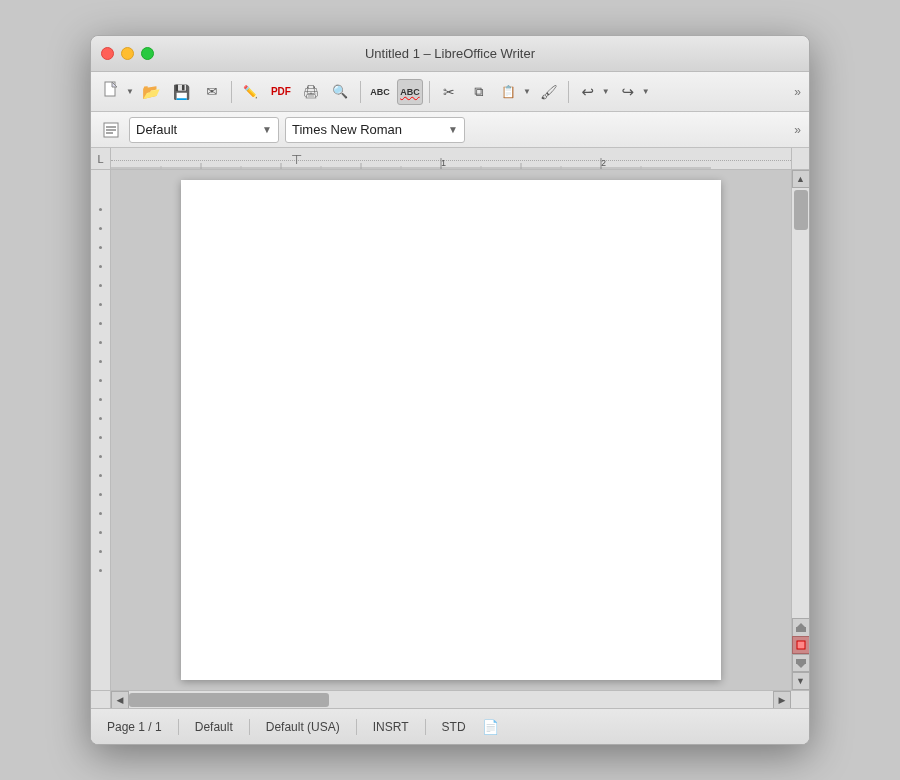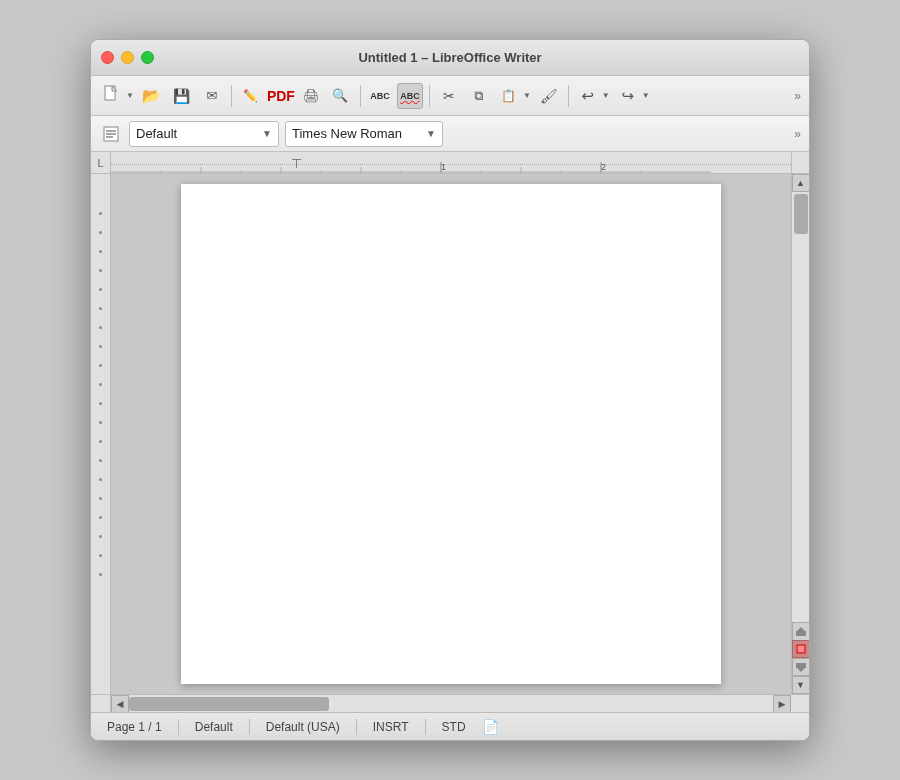--- a/index.html
+++ b/index.html
@@ -48,21 +48,21 @@
       border-radius: 50%;
       border: 1px solid rgba(0,0,0,0.2);
       cursor: pointer;
     }
     .btn-close { background: #ff5f57; border-color: #e0443e; }
     .btn-min { background: #ffbd2e; border-color: #dea123; }
     .btn-max { background: #28c940; border-color: #1aab29; }
     .titlebar-title {
       font-size: 13px;
       color: #444;
-      font-weight: 700;
+      font-weight: 400;
     }
 
     
     .toolbar {
       background: linear-gradient(to bottom, #f2f2f2, #e5e5e5);
       border-bottom: 1px solid #c0c0c0;
       padding: 4px 8px;
       display: flex;
       align-items: center;
       gap: 4px;
@@ -123,21 +123,21 @@
       border-radius: 3px;
       background: white;
       display: flex;
       align-items: center;
       padding: 0 6px;
       cursor: pointer;
       font-size: 13px;
       color: #222;
     }
     .format-dropdown-style { width: 150px; }
-    .format-dropdown-font { width: 158px; }
+    .format-dropdown-font { width: 180px; }
     .dropdown-arrow {
       margin-left: auto;
       font-size: 10px;
       color: #666;
       padding-left: 4px;
     }
     .format-more {
       margin-left: auto;
       font-size: 12px;
       color: #777;
@@ -273,21 +273,21 @@
       left: 0;
       top: 2px;
       width: 200px;
       height: 14px;
       background: #aaa;
       border-radius: 3px;
     }
 
     
     .statusbar {
-      height: 28px;
+      height: 36px;
       background: linear-gradient(to bottom, #e8e8e8, #dcdcdc);
       border-top: 1px solid #bbb;
       display: flex;
       align-items: center;
       padding: 0 12px;
       gap: 12px;
       font-size: 12px;
       color: #444;
     }
     .status-item {
@@ -357,21 +357,21 @@
     <div class="toolbar-btn">
       <span style="font-size:13px;">✉</span>
     </div>
 
     <div class="toolbar-separator"></div>
 
     <div class="toolbar-btn">
       <span style="font-size:12px; color:#666;">✏️</span>
     </div>
     <div class="toolbar-btn">
-      <span style="font-size:14px; font-weight:bold; color:#c00;">PDF</span>
+      <span style="font-size:10px; font-weight:bold; color:#c00;">PDF</span>
     </div>
     <div class="toolbar-btn">
       <span style="font-size:13px;">🖨</span>
     </div>
     <div class="toolbar-btn">
       <span style="font-size:13px;">🔍</span>
     </div>
 
     <div class="toolbar-separator"></div>
 

